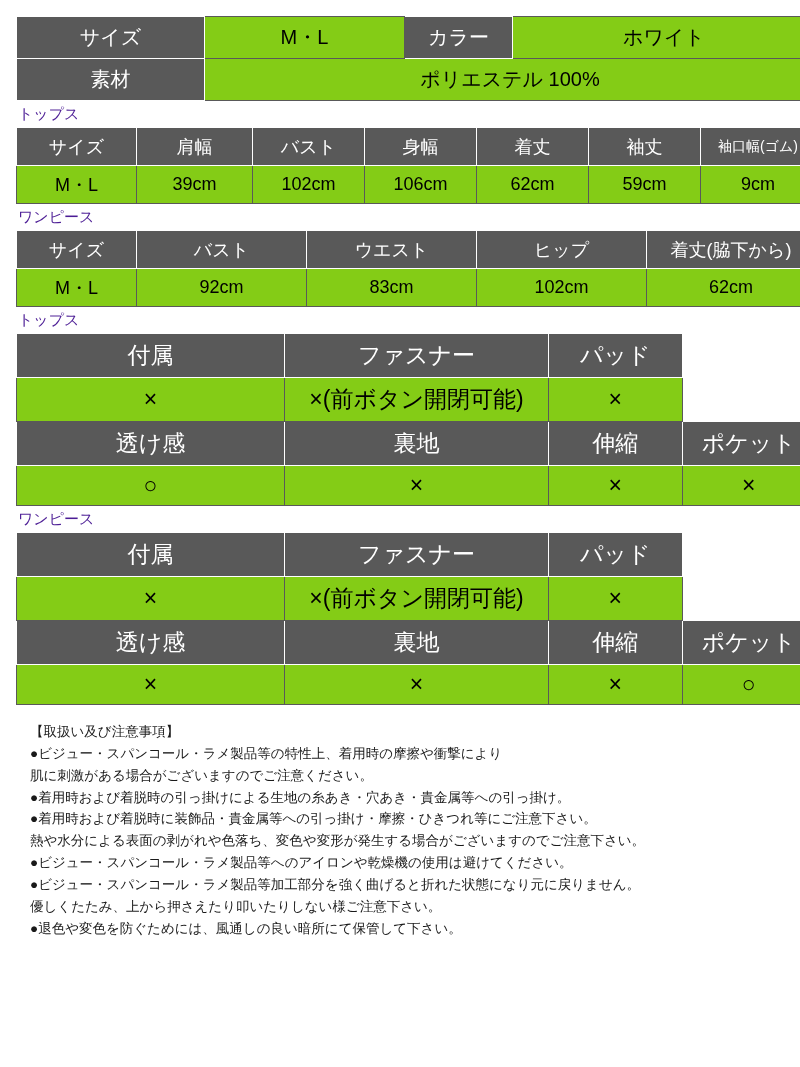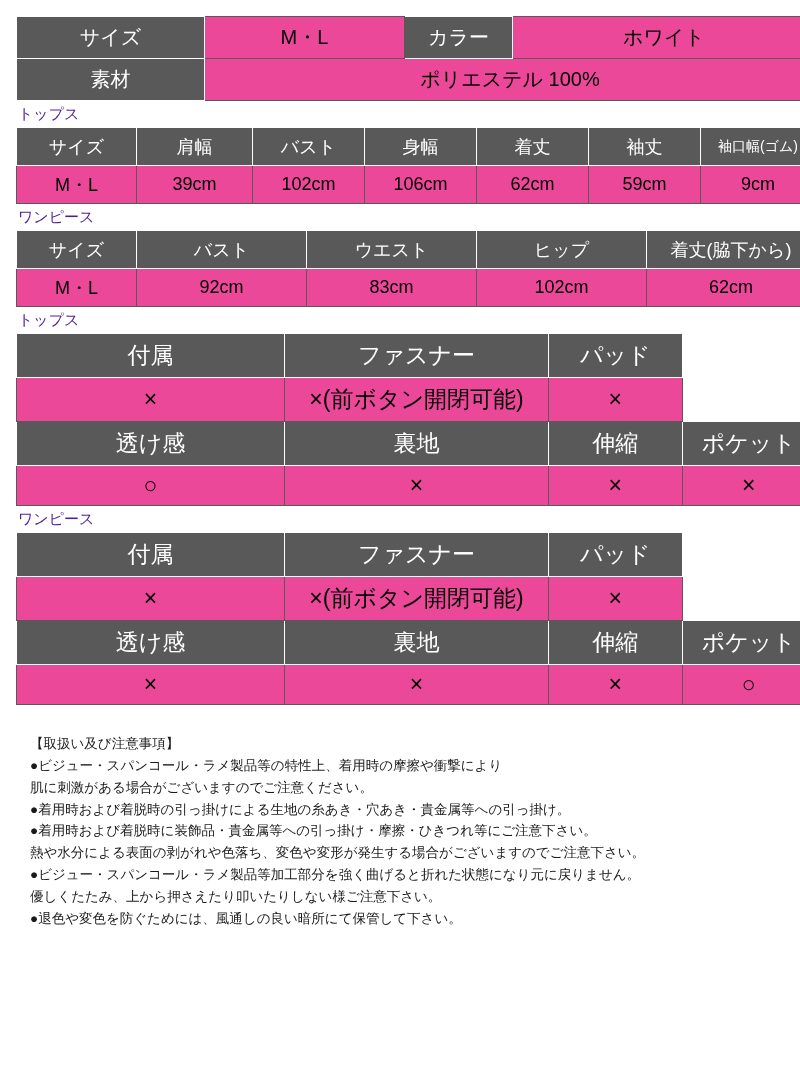--- a/index.html
+++ b/index.html
@@ -33,21 +33,21 @@
     height: 36px;
     vertical-align: middle;
     white-space: nowrap;
     overflow: hidden;
   }
   .hdr {
     background: #595959;
     color: #ffffff;
   }
   .val {
-    background: #ec4899;
+    background: #84cc16;
     color: #000000;
     border: 1px solid #595959;
   }
   .section-label {
     font-size: 15px;
     padding: 4px 2px 3px 2px;
     color: #4c1d95;
   }
   .tbl-wrap { width: 800px; }
 
@@ -57,21 +57,21 @@
   
   .size-table td { font-size: 18px; height: 38px; }
   .size-table .hdr { font-size: 18px; }
   .small-h { font-size: 14px !important; }
 
   
   .spec-table td { font-size: 23px; height: 38px; }
   .mark { font-size: 19px; }
 
   .notes {
-    margin: 28px 14px 0 14px;
+    margin: 16px 14px 0 14px;
     font-size: 13.5px;
     line-height: 1.62;
     color: #1a1a1a;
   }
   .notes div { white-space: nowrap; }
 </style>
 </head>
 <body>
 
 <div class="page">
@@ -201,18 +201,19 @@
       </table>
   </div>
 
   <div class="notes">
     <div>【取扱い及び注意事項】</div>
     <div>●ビジュー・スパンコール・ラメ製品等の特性上、着用時の摩擦や衝撃により</div>
     <div>肌に刺激がある場合がございますのでご注意ください。</div>
     <div>●着用時および着脱時の引っ掛けによる生地の糸あき・穴あき・貴金属等への引っ掛け。</div>
     <div>●着用時および着脱時に装飾品・貴金属等への引っ掛け・摩擦・ひきつれ等にご注意下さい。</div>
     <div>熱や水分による表面の剥がれや色落ち、変色や変形が発生する場合がございますのでご注意下さい。</div>
+    <div>●ビジュー・スパンコール・ラメ製品等へのアイロンや乾燥機の使用は避けてください。</div>
     <div>●ビジュー・スパンコール・ラメ製品等加工部分を強く曲げると折れた状態になり元に戻りません。</div>
     <div>優しくたたみ、上から押さえたり叩いたりしない様ご注意下さい。</div>
     <div>●退色や変色を防ぐためには、風通しの良い暗所にて保管して下さい。</div>
   </div>
 
 </div>
 
 </body></html>

